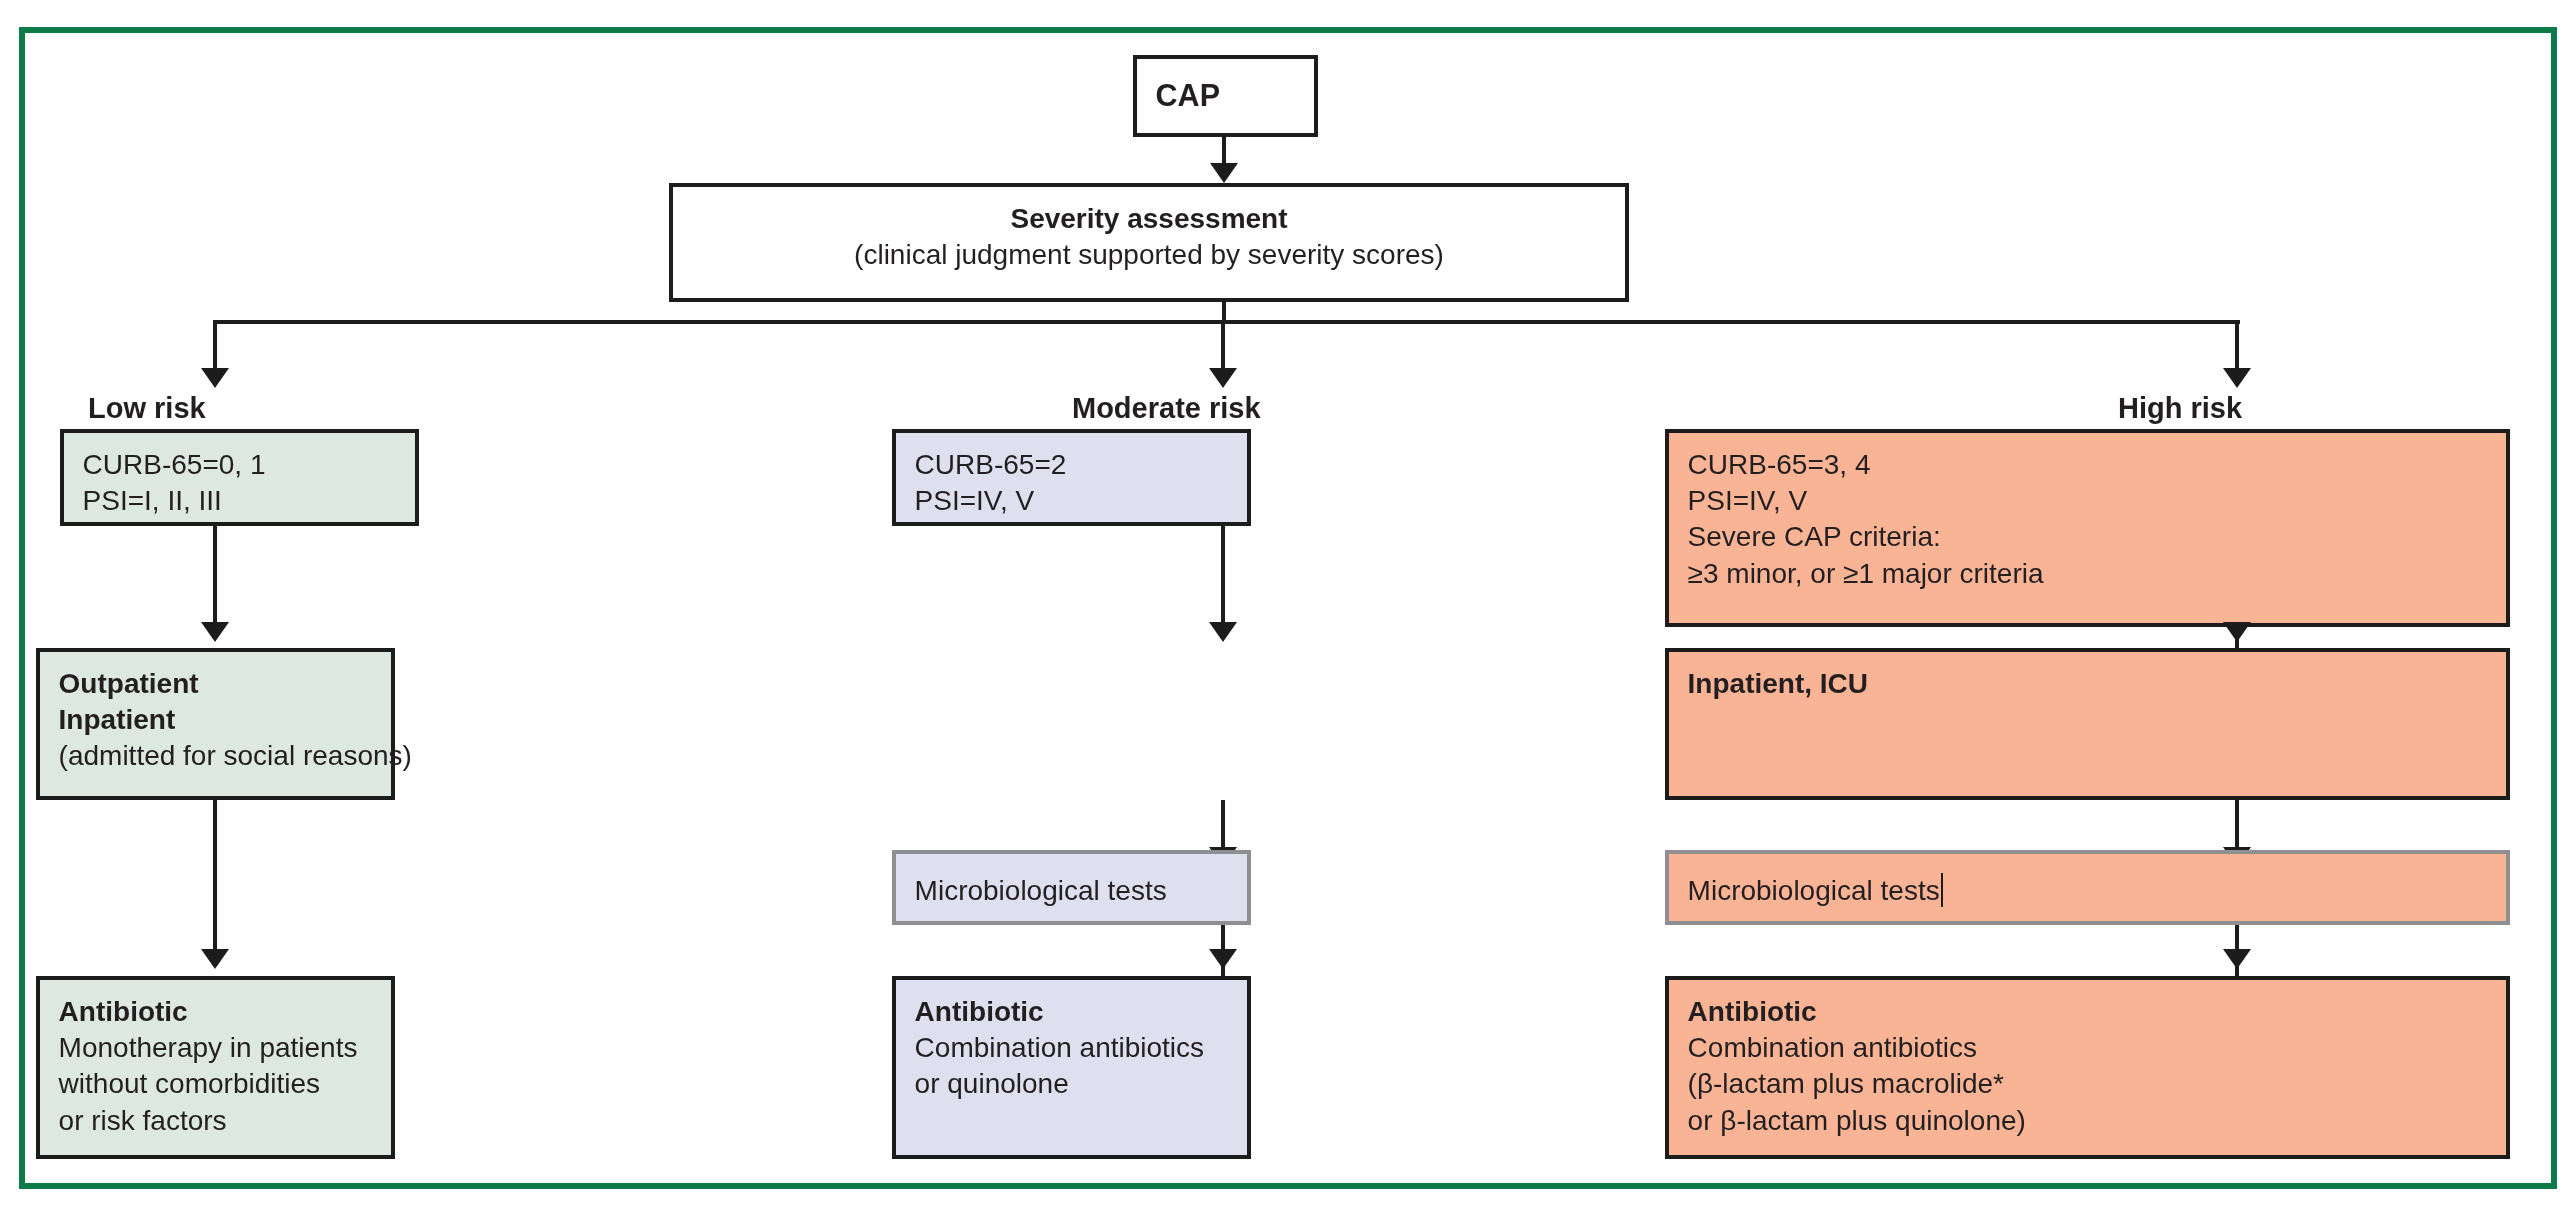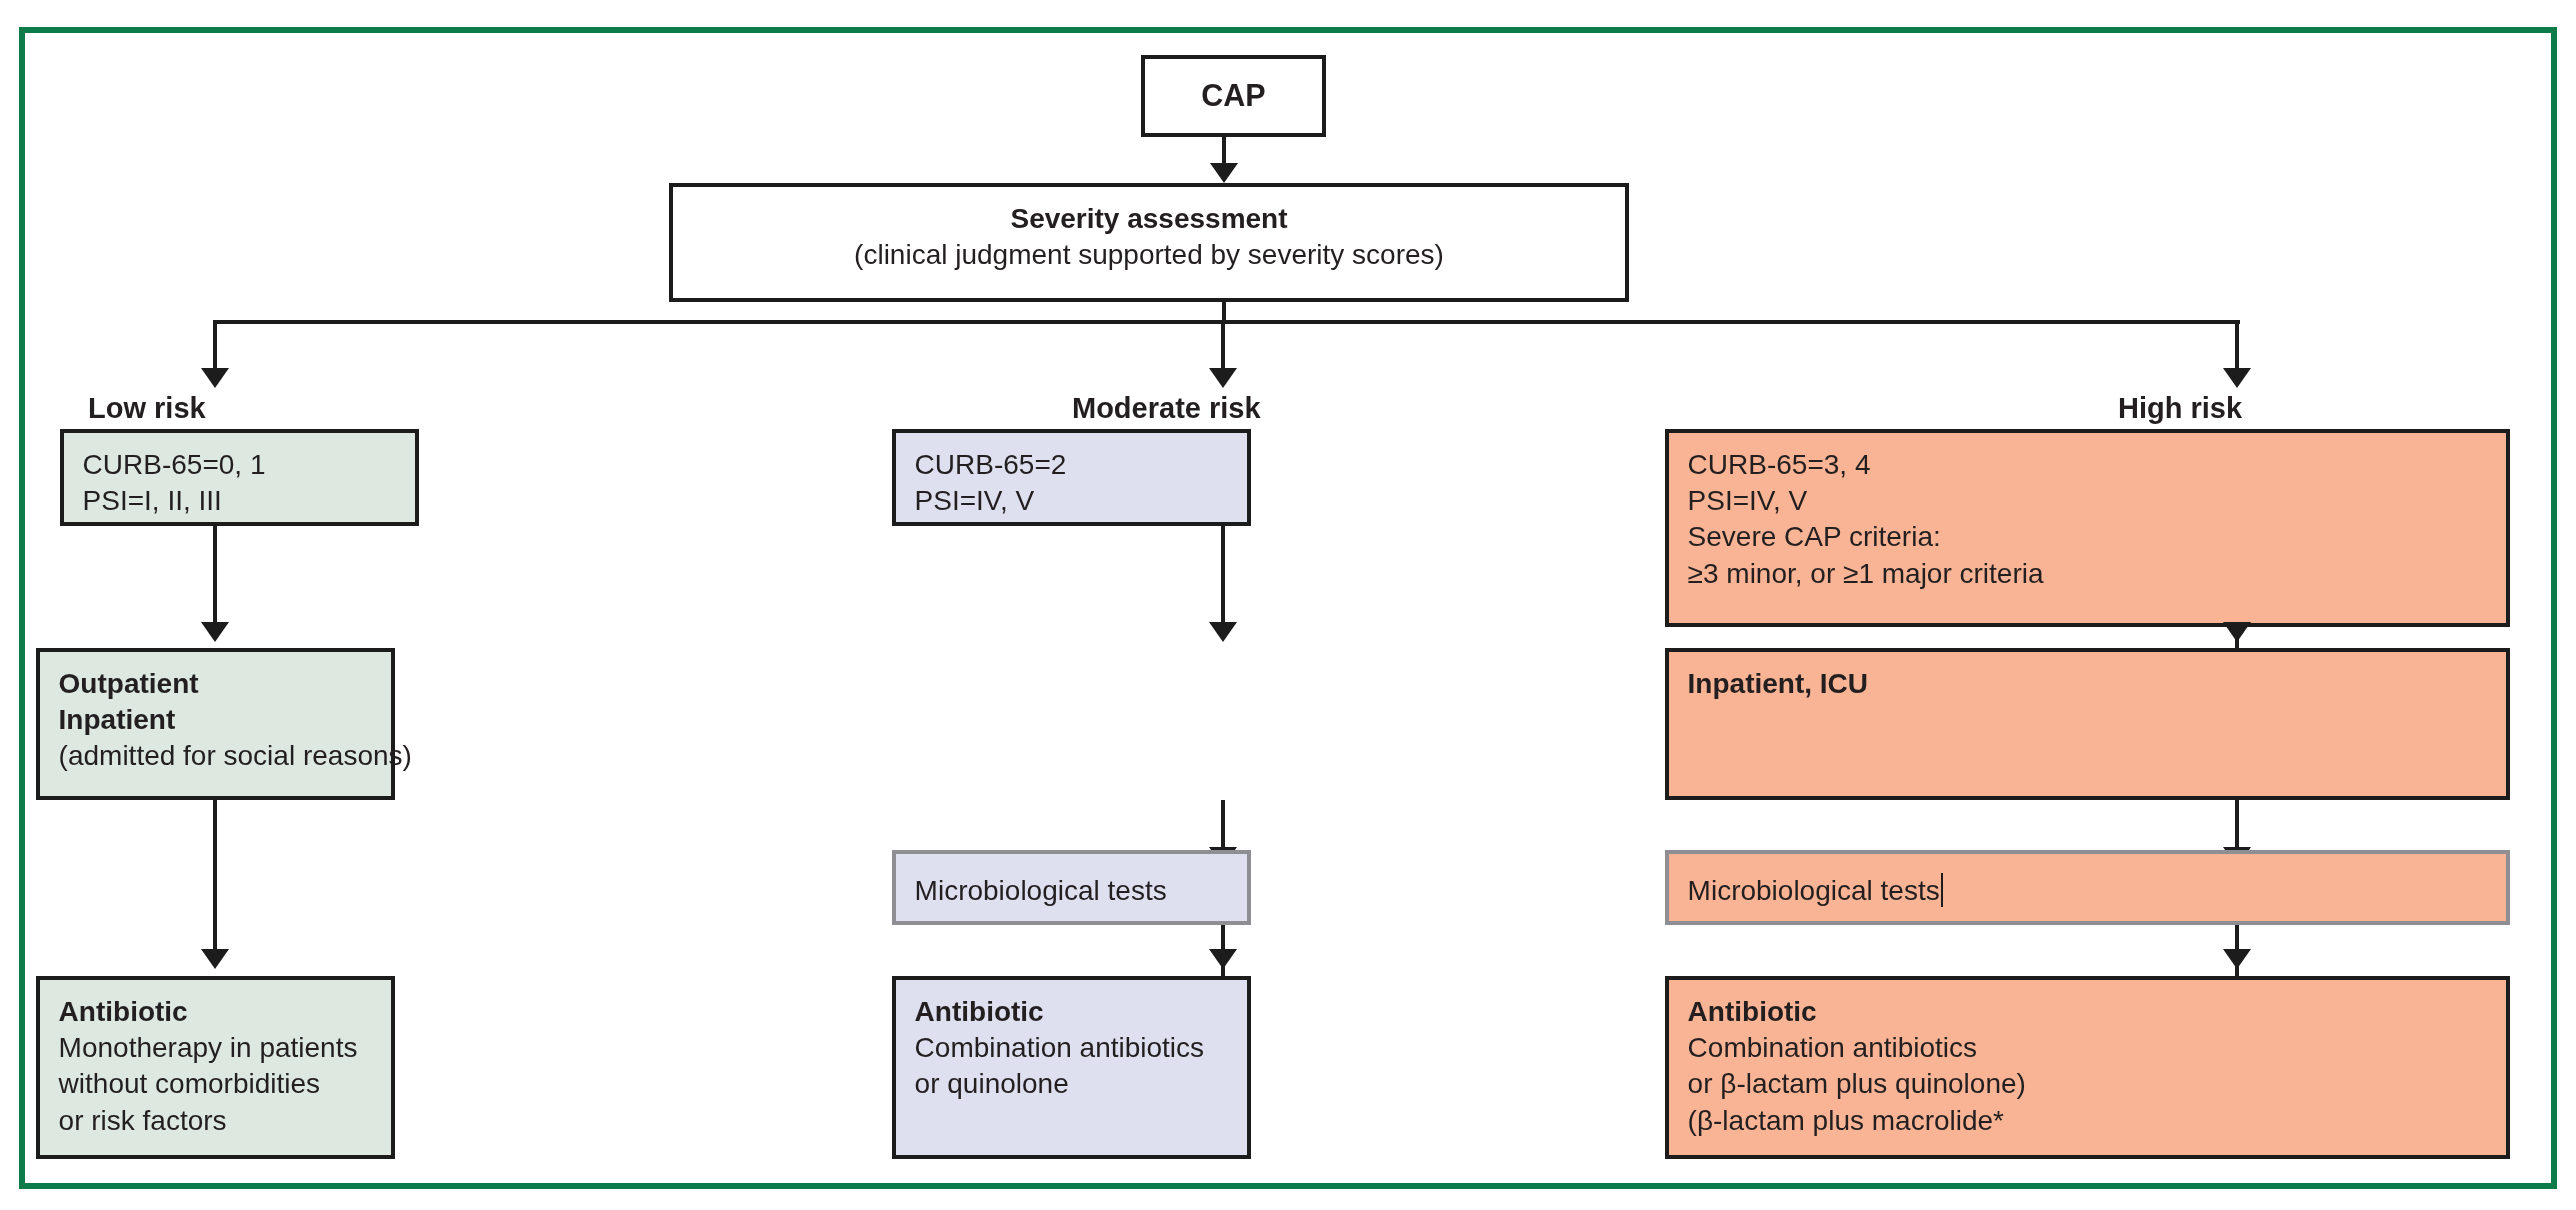--- a/index.html
+++ b/index.html
@@ -30,21 +30,21 @@
     line-height:1.30;
   }
   .node .ttl{font-weight:bold;}
   .node .ln{white-space:nowrap;}
 
   .fill-green{background:#dce8e0;}
   .fill-blue{background:#dee0ef;}
   .fill-orange{background:#f9b495;}
   .border-gray{border:4.2px solid #8e8e93;}
 
-  .center{text-align:center;display:flex;align-items:center;justify-content:center;margin-left:8px;}
+  .center{text-align:center;display:flex;align-items:center;justify-content:flex-start;}
 
   
   .risk-label{
     position:absolute;
     font-weight:bold;
     font-size:29px;
     color:#231f20;
     text-align:left;
     white-space:nowrap;
   }
@@ -176,18 +176,18 @@
   <div class="node fill-orange border-gray" style="left:1665px;top:850px;width:845px;height:75px;font-size:28px;padding-top:18.6px;">
     <div class="ln"><span>Microbiological tests</span><span class="caret"></span></div>
   </div>
 
   <div class="vline" style="left:2235px;top:925px;height:53px;"></div>
   <div class="arrow" style="left:2223px;top:949px;"></div>
 
   <div class="node fill-orange" style="left:1665px;top:976px;width:845px;height:183px;font-size:28px;">
     <div class="ttl ln">Antibiotic</div>
     <div class="ln">Combination antibiotics</div>
+    <div class="ln">(β-lactam plus macrolide*</div>
     <div class="ln">or β-lactam plus quinolone)</div>
-    <div class="ln">(β-lactam plus macrolide*</div>
   </div>
 
 </div>
 
 
 </body></html>

